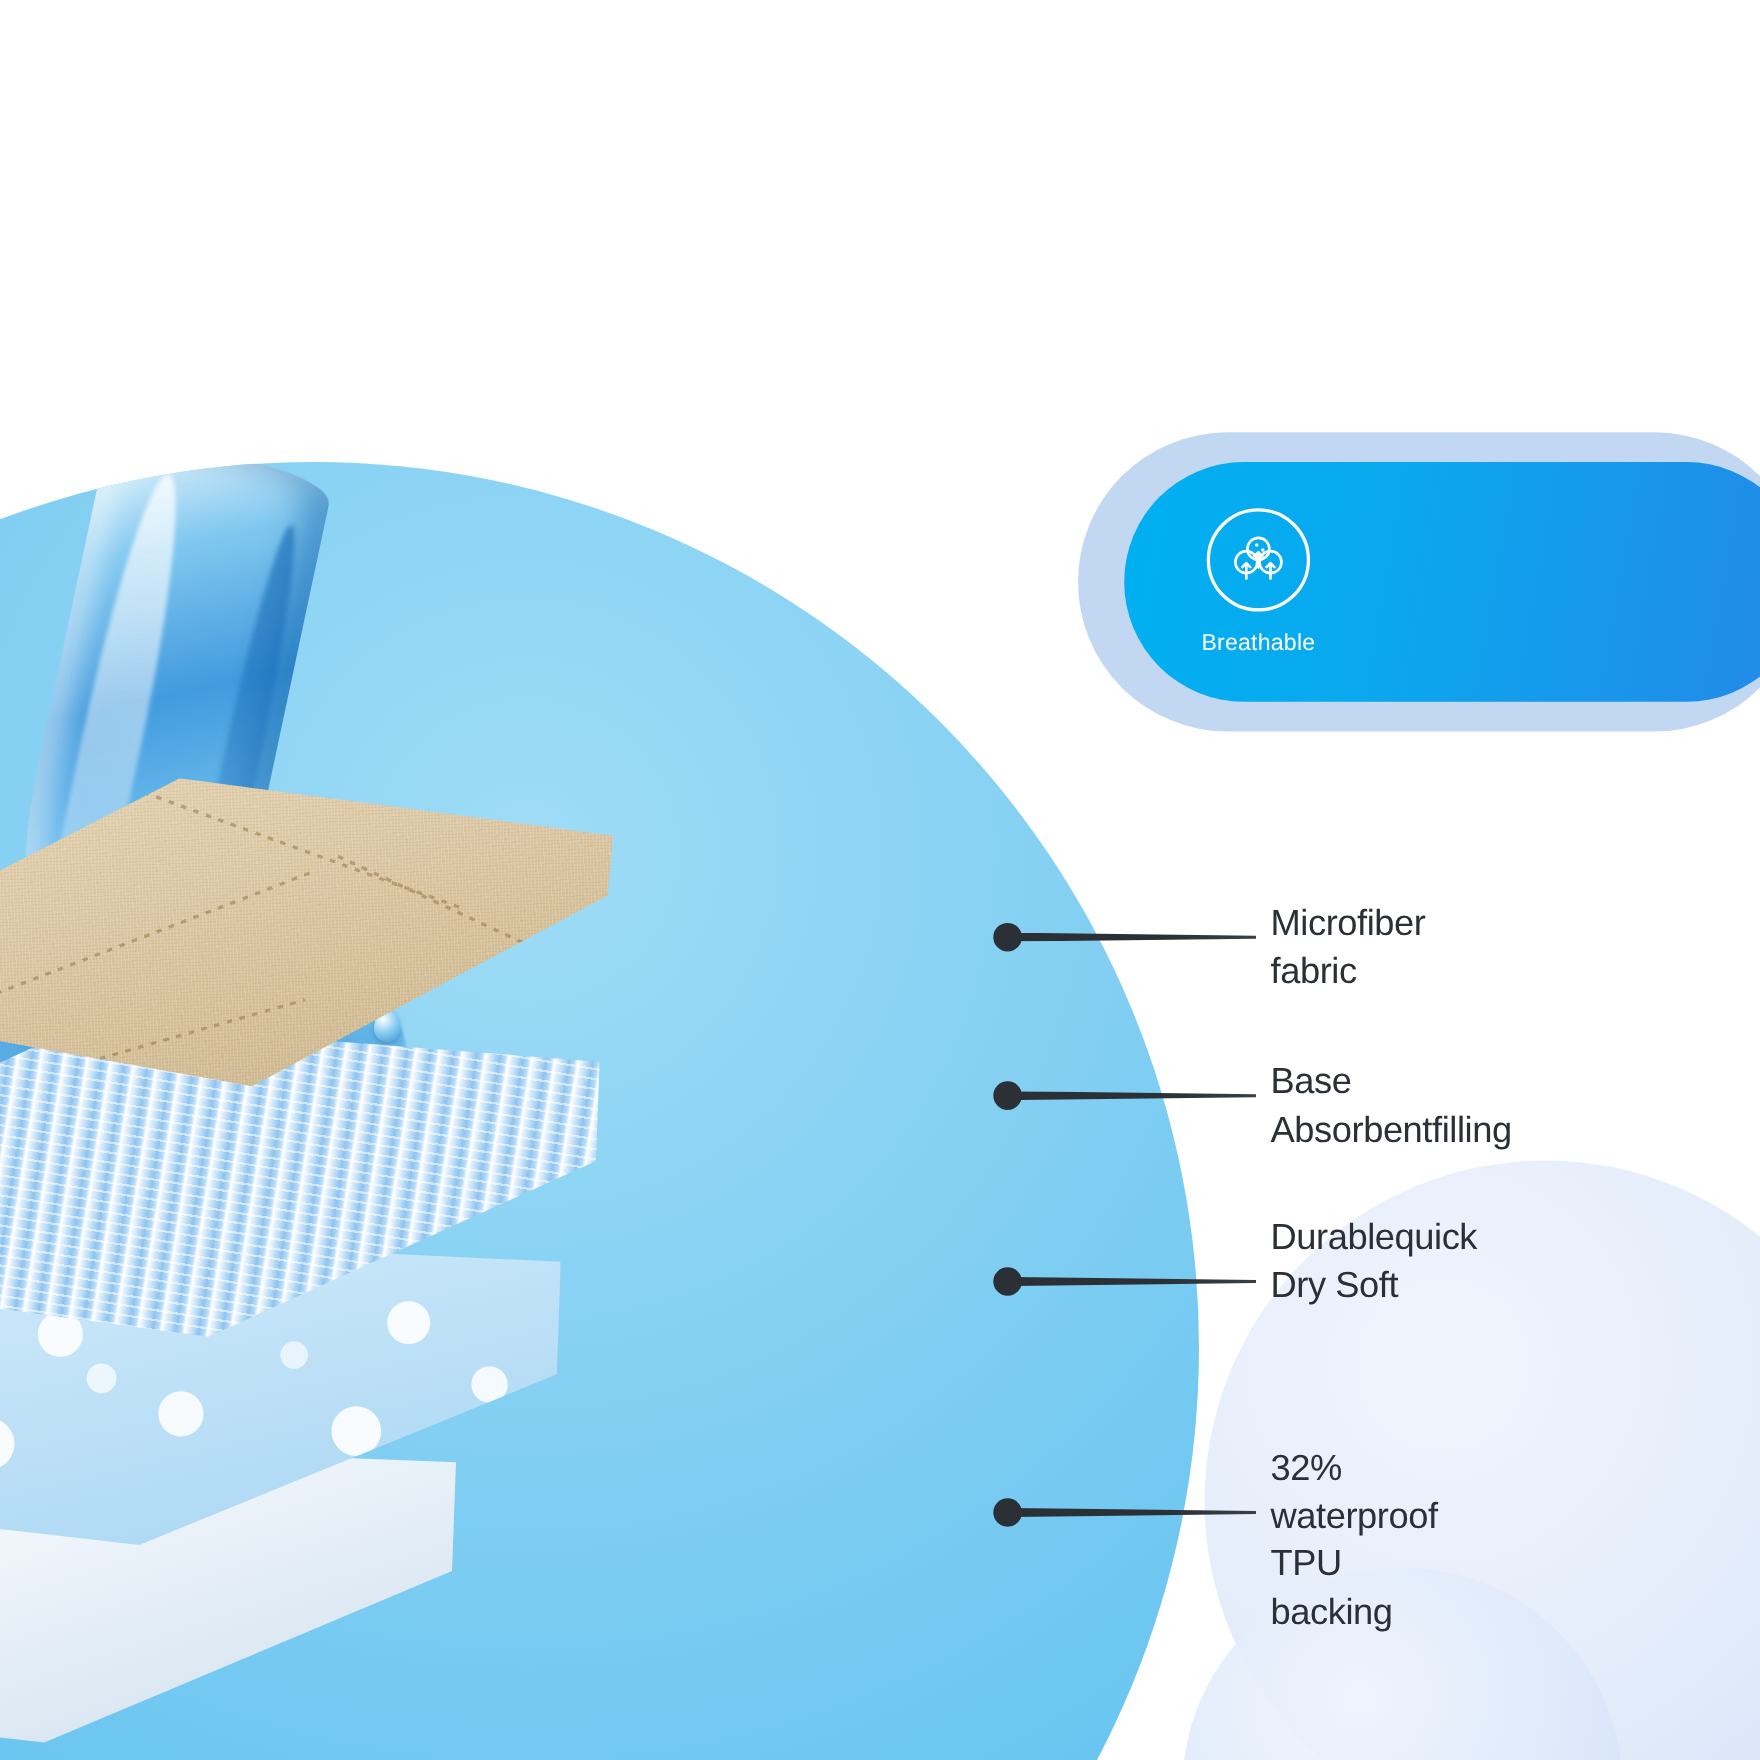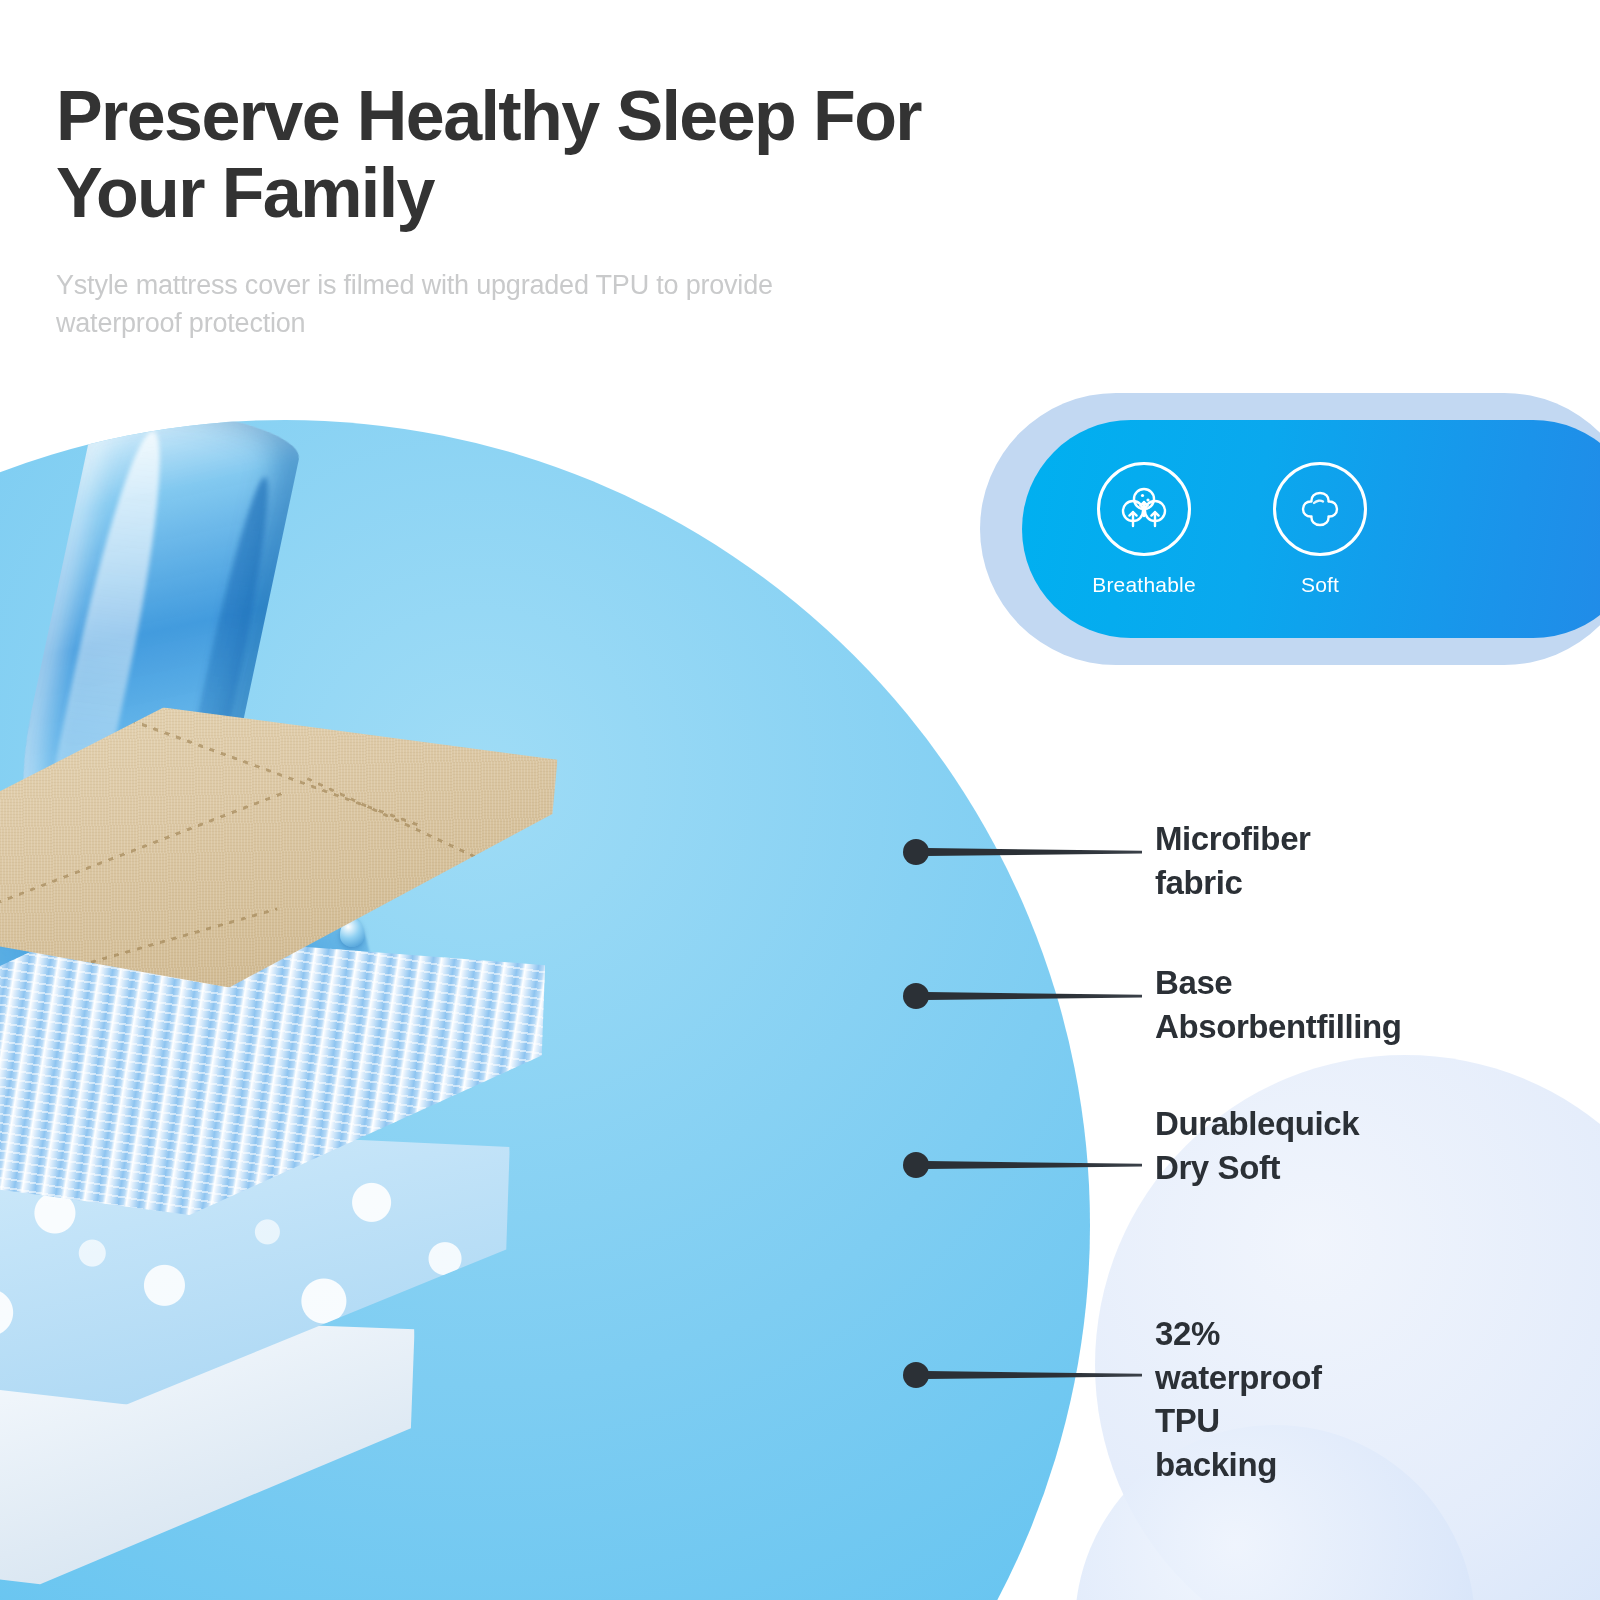--- a/index.html
+++ b/index.html
@@ -287,21 +287,21 @@
   .callout-line {
     position: absolute;
     left: 24px; top: 9px;
     height: 8px;
     background: linear-gradient(90deg, #2b3036 0%, #2b3036 60%, #3a4048 100%);
     clip-path: polygon(0 0, 100% 34%, 100% 68%, 0 100%);
   }
   .callout-text {
     position: absolute;
     font-size: 33px;
-    font-weight: 700;
+    font-weight: 400;
     color: #2b3036;
     line-height: 1.32;
     letter-spacing: -0.4px;
     white-space: pre-line;
   }
 
   #callout-1 { left: 903px; top: 839px; }
   #callout-1 .callout-line { width: 215px; }
   #callout-1 .callout-text { left: 252px; top: -22px; }
 
@@ -318,26 +318,20 @@
   #callout-4 .callout-text { left: 252px; top: -50px; }
 </style>
 </head>
 <body>
 
 <div id="root">
 
   <div class="bg-blob" id="blob-upper"></div>
   <div class="bg-blob" id="blob-lower"></div>
 
-  <div id="header">
-    <div id="headline">Preserve Healthy Sleep For
-Your Family</div>
-    <div id="subhead">Ystyle mattress cover is filmed with upgraded TPU to provide
-waterproof protection</div>
-  </div>
 
   <div id="photo-circle">
     <div id="photo-inner">
 
       <div class="water" id="water-stream"></div>
       <div class="water" id="water-splash"></div>
 
       <div class="droplet" id="drop-b"></div>
       <div class="droplet" id="drop-c"></div>
 
@@ -370,37 +364,20 @@
           <circle cx="31" cy="18" r="1.6" fill="#ffffff" stroke="none"></circle>
           <path d="M16 44 L16 30 M12.4 33.6 L16 30 L19.6 33.6"></path>
           <path d="M38 44 L38 30 M34.4 33.6 L38 30 L41.6 33.6"></path>
           <path d="M27 34 L27 20 M23.4 23.6 L27 20 L30.6 23.6"></path>
         </svg>
       </div>
       <div class="badge-label">Breathable</div>
     </div>
 
 
-    <div class="badge-item">
-      <div class="badge-ring">
-        <svg width="54" height="54" viewBox="0 0 54 54" fill="none" stroke="#ffffff" stroke-width="2.4" stroke-linecap="round" stroke-linejoin="round">
-          <path d="M27 11
-                   C32.5 11 36 14.5 35.5 19.5
-                   C40.5 19 44 22.5 44 27
-                   C44 31.5 40.5 35 35.5 34.5
-                   C36 39.5 32.5 43 27 43
-                   C21.5 43 18 39.5 18.5 34.5
-                   C13.5 35 10 31.5 10 27
-                   C10 22.5 13.5 19 18.5 19.5
-                   C18 14.5 21.5 11 27 11 Z"></path>
-          <path d="M21 21 C23.5 18.5 27.5 18 30 19.5" opacity=".9"></path>
-        </svg>
-      </div>
-      <div class="badge-label">Soft</div>
-    </div>
 
   </div>
 
   <div class="callout" id="callout-1">
     <span class="callout-dot"></span>
     <span class="callout-line"></span>
     <span class="callout-text">Microfiber fabric</span>
   </div>
 
   <div class="callout" id="callout-2">

